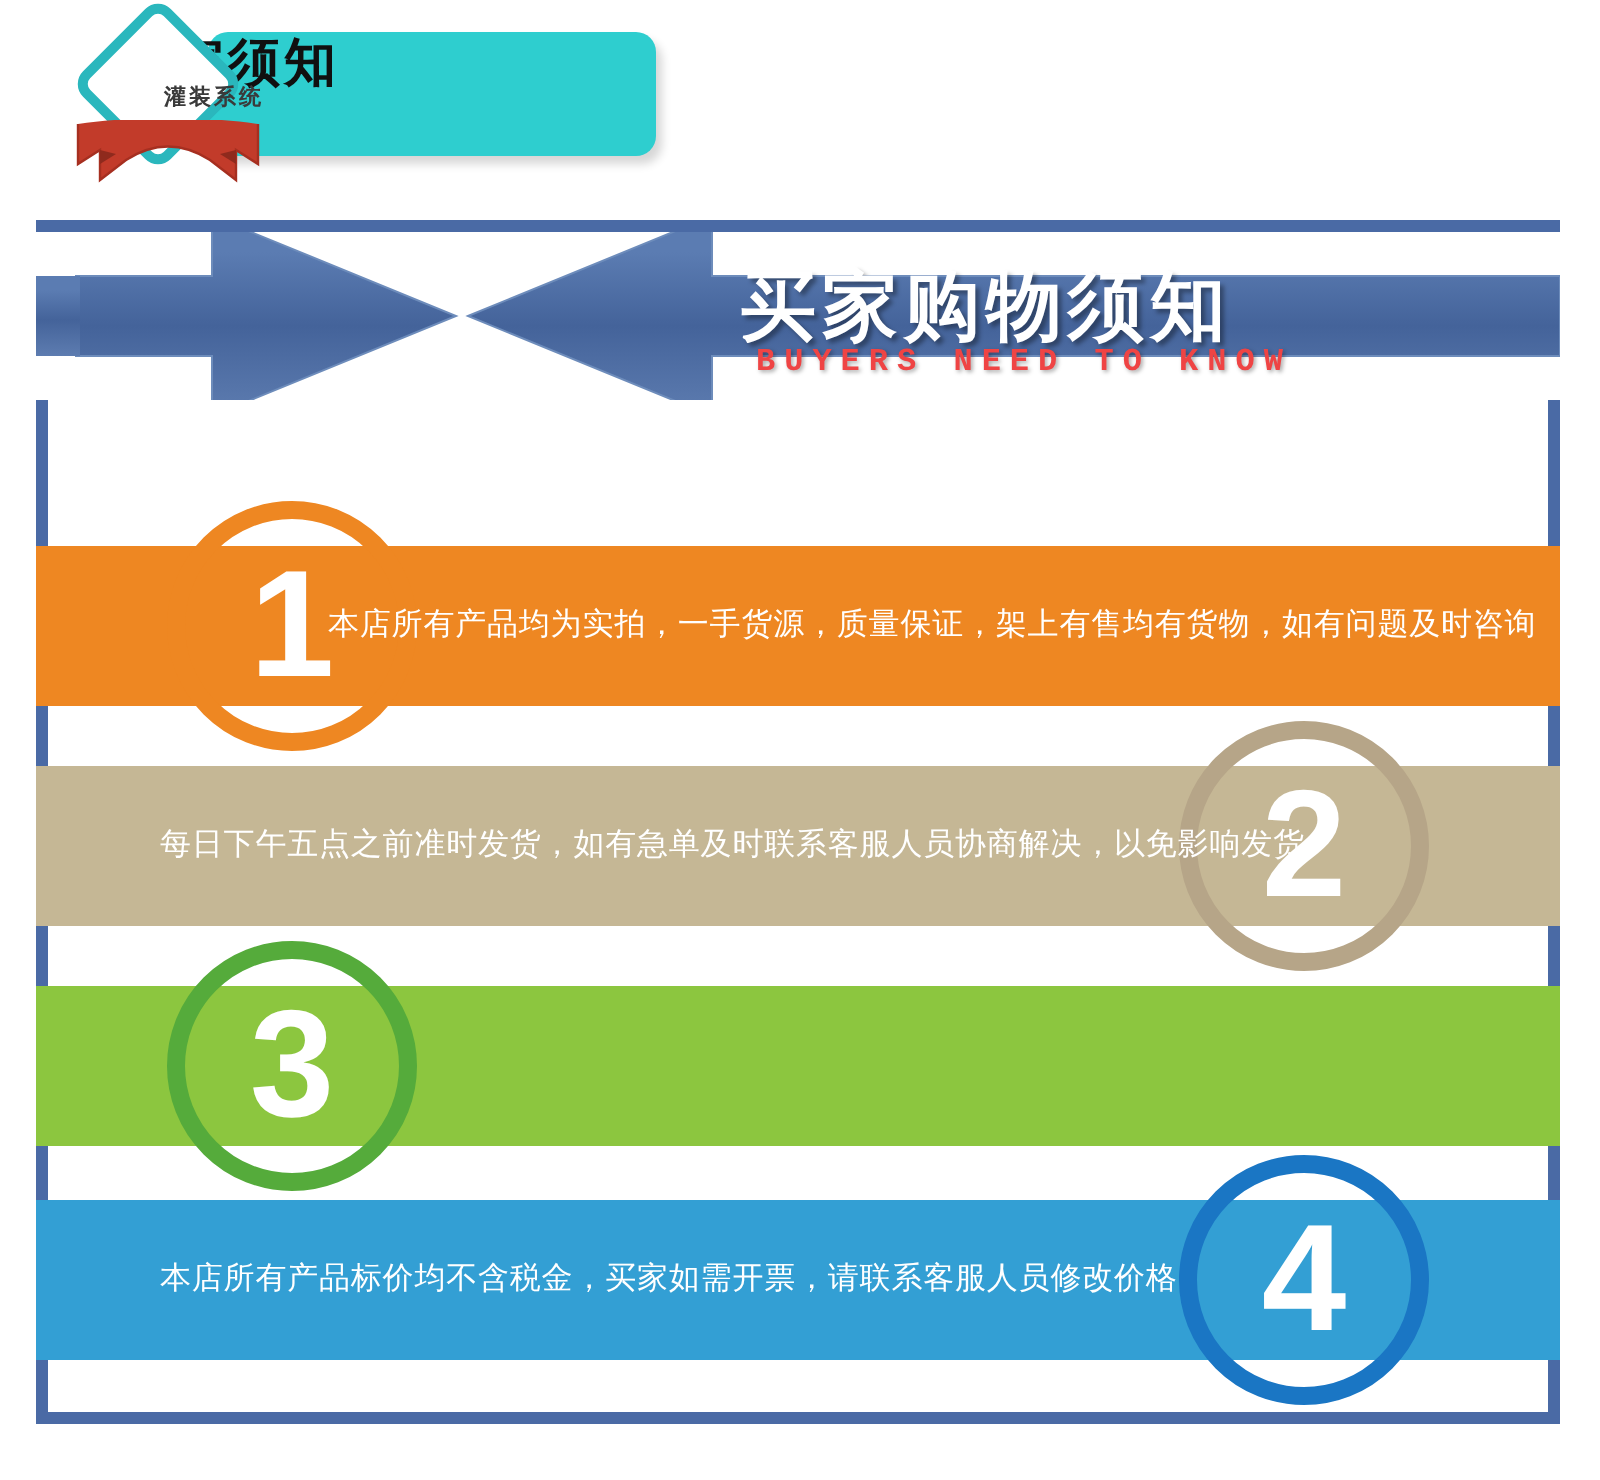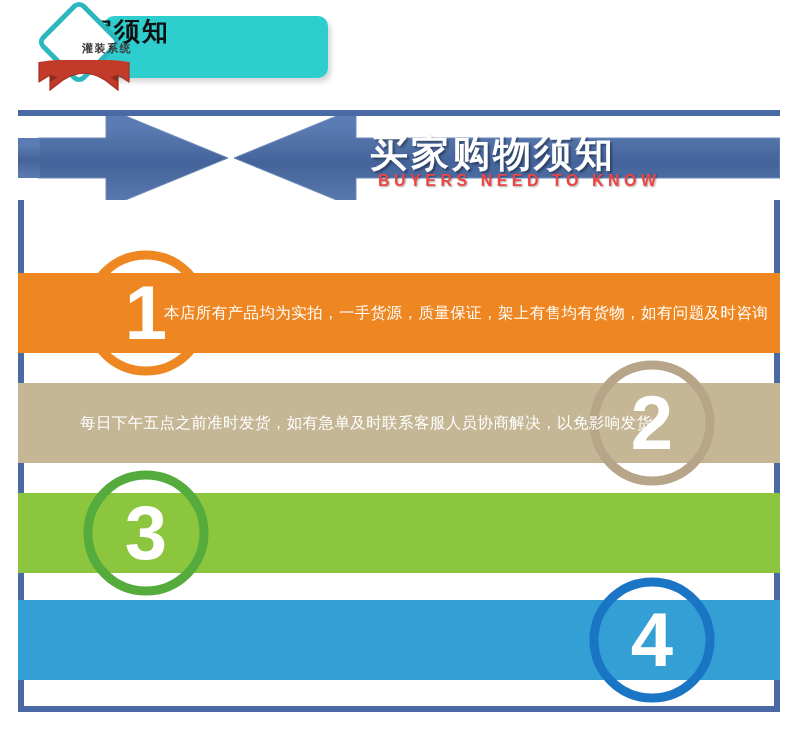--- a/index.html
+++ b/index.html
@@ -99,20 +99,21 @@
     background: #ffffff;
   }
 
   
   .arrow-band {
     position: absolute;
     left: 18px;
     top: 116px;
     width: 673px;
     height: 84px;
+    font-family: Liberation Mono, monospace;
   }
   .arrow-band-bg {
     position: absolute;
     left: 0;
     top: 0;
     width: 762px;
     height: 84px;
     background: linear-gradient(to bottom, #8ba6cd 0%, #5f7fb4 14%, #48689f 52%, #3f5f96 82%, #718ebf 100%);
   }
   .arrow-title-cn {
@@ -279,15 +280,16 @@
   </div>
 
   <div class="row right r4">
     <div class="bar" style="background:#339fd4;"></div>
     <div class="ring">
       <svg width="132" height="132" viewBox="0 0 132 132">
         <circle cx="66" cy="66" r="58" fill="none" stroke="#1a76c4" stroke-width="9"></circle>
       </svg>
     </div>
     <div class="num">4</div>
+    <div class="txt">本店所有产品标价均不含税金，买家如需开票，请联系客服人员修改价格</div>
   </div>
 
 </div>
 
 </body></html>

